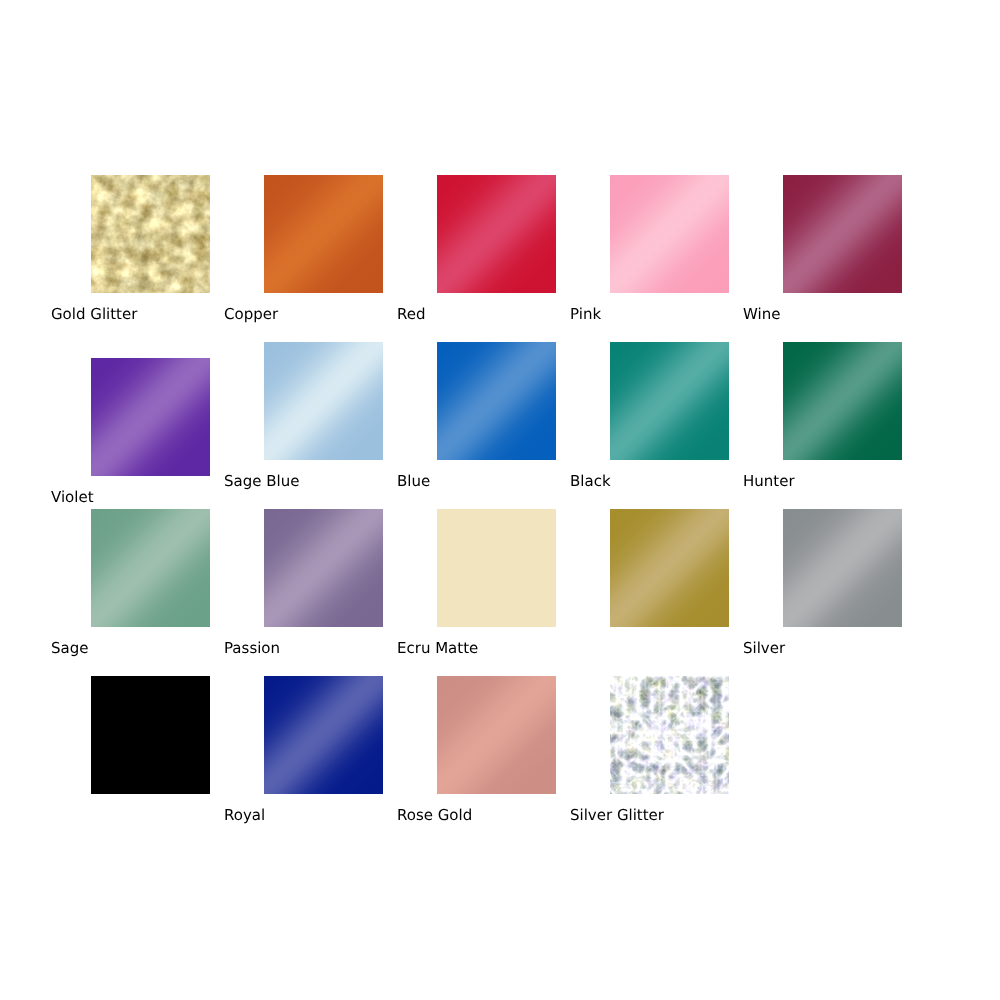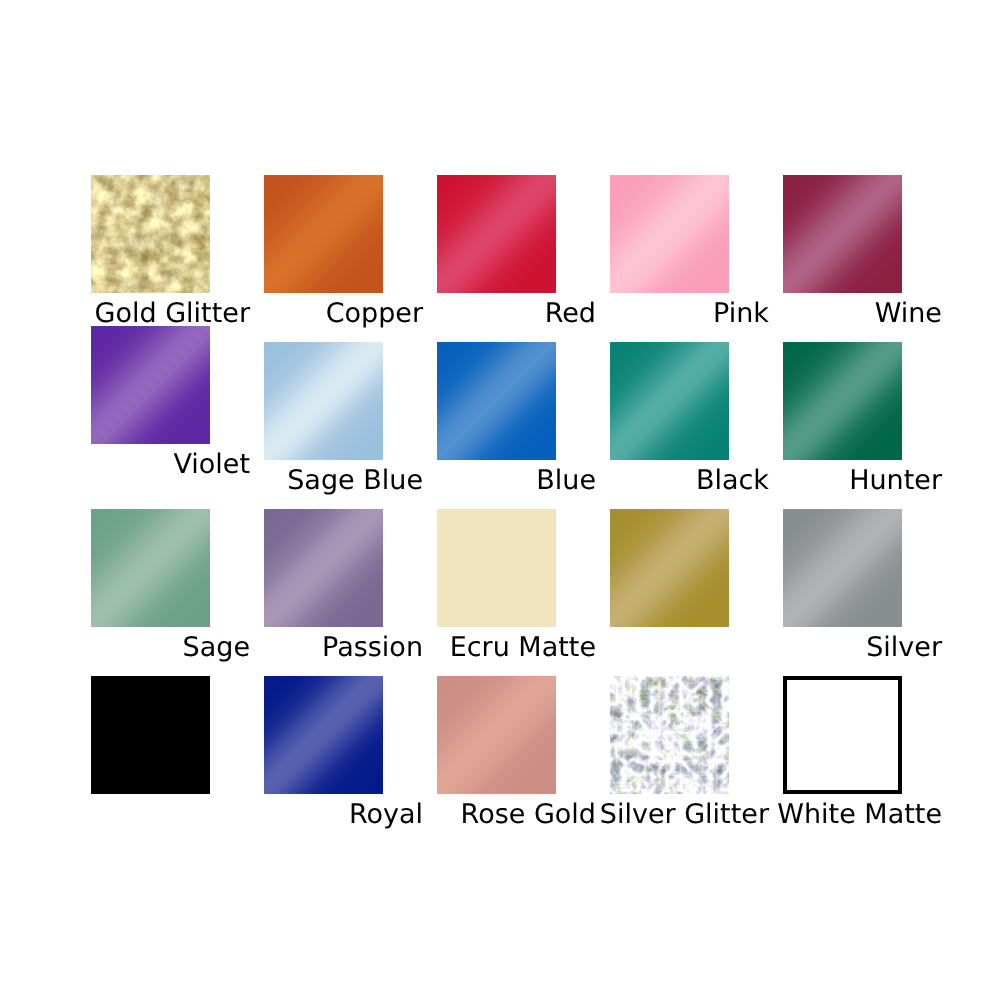--- a/index.html
+++ b/index.html
@@ -27,23 +27,23 @@
     height: 118px;
     box-sizing: border-box;
     overflow: hidden;
   }
   .swatch-chip > svg { display: block; }
   .swatch-label {
     position: absolute;
     left: -40px;
     top: 127px;
     width: 199px;
-    text-align: right;
+    text-align: left;
     font-family: "DejaVu Sans", sans-serif;
-    font-size: 27px;
+    font-size: 15px;
     line-height: 24px;
     color: #000000;
     white-space: nowrap;
     -webkit-font-smoothing: antialiased;
     text-rendering: geometricPrecision;
     will-change: transform;
     transform: translateZ(0);
   }
 </style>
 </head>
@@ -90,21 +90,21 @@
     <div class="swatch-label">Red</div>
   </div>
   <div class="swatch-cell" style="left:610px;top:175px">
     <div class="swatch-chip" style="background: linear-gradient(135deg, rgb(251, 158, 186) 0%, rgb(251, 158, 186) 4.17%, rgb(251, 159, 186) 8.33%, rgb(251, 159, 187) 12.5%, rgb(251, 161, 188) 16.67%, rgb(251, 163, 190) 20.83%, rgb(251, 167, 192) 25%, rgb(252, 172, 196) 29.17%, rgb(252, 179, 200) 33.33%, rgb(252, 186, 205) 37.5%, rgb(253, 192, 209) 41.67%, rgb(253, 195, 212) 45.83%, rgb(253, 196, 212) 50%, rgb(253, 192, 209) 54.17%, rgb(252, 186, 205) 58.33%, rgb(252, 178, 200) 62.5%, rgb(252, 171, 195) 66.67%, rgb(251, 165, 191) 70.83%, rgb(251, 162, 189) 75%, rgb(251, 160, 187) 79.17%, rgb(251, 159, 186) 83.33%, rgb(251, 158, 186) 87.5%, rgb(251, 158, 186) 91.67%, rgb(251, 158, 186) 95.83%, rgb(251, 158, 186) 100%);"></div>
     <div class="swatch-label">Pink</div>
   </div>
   <div class="swatch-cell" style="left:783px;top:175px">
     <div class="swatch-chip" style="background: linear-gradient(135deg, rgb(139, 32, 67) 0%, rgb(139, 32, 67) 4.17%, rgb(140, 33, 68) 8.33%, rgb(140, 34, 69) 12.5%, rgb(142, 37, 72) 16.67%, rgb(144, 41, 76) 20.83%, rgb(148, 48, 83) 25%, rgb(153, 58, 92) 29.17%, rgb(159, 69, 104) 33.33%, rgb(166, 82, 116) 37.5%, rgb(172, 92, 126) 41.67%, rgb(175, 99, 133) 45.83%, rgb(176, 99, 134) 50%, rgb(172, 93, 127) 54.17%, rgb(166, 81, 116) 58.33%, rgb(158, 68, 102) 62.5%, rgb(151, 55, 90) 66.67%, rgb(146, 45, 80) 70.83%, rgb(143, 39, 74) 75%, rgb(141, 35, 70) 79.17%, rgb(140, 33, 68) 83.33%, rgb(139, 32, 67) 87.5%, rgb(139, 32, 67) 91.67%, rgb(139, 32, 67) 95.83%, rgb(139, 32, 67) 100%);"></div>
     <div class="swatch-label">Wine</div>
   </div>
-  <div class="swatch-cell" style="left:91px;top:326px">
+  <div class="swatch-cell" style="left:91px;top:358px">
     <div class="swatch-chip" style="background: linear-gradient(135deg, rgb(94, 39, 163) 0%, rgb(94, 39, 163) 4.17%, rgb(95, 40, 163) 8.33%, rgb(96, 41, 164) 12.5%, rgb(98, 44, 165) 16.67%, rgb(101, 48, 167) 20.83%, rgb(107, 55, 169) 25%, rgb(115, 64, 173) 29.17%, rgb(124, 75, 178) 33.33%, rgb(133, 87, 183) 37.5%, rgb(142, 97, 187) 41.67%, rgb(147, 103, 190) 45.83%, rgb(148, 104, 190) 50%, rgb(143, 97, 187) 54.17%, rgb(133, 86, 183) 58.33%, rgb(122, 73, 177) 62.5%, rgb(112, 61, 172) 66.67%, rgb(104, 52, 168) 70.83%, rgb(99, 45, 166) 75%, rgb(96, 42, 164) 79.17%, rgb(95, 40, 163) 83.33%, rgb(94, 39, 163) 87.5%, rgb(94, 39, 163) 91.67%, rgb(94, 39, 163) 95.83%, rgb(94, 39, 163) 100%);"></div>
     <div class="swatch-label">Violet</div>
   </div>
   <div class="swatch-cell" style="left:264px;top:342px">
     <div class="swatch-chip" style="background: linear-gradient(135deg, rgb(155, 192, 222) 0%, rgb(155, 192, 222) 4.17%, rgb(156, 193, 222) 8.33%, rgb(157, 193, 223) 12.5%, rgb(160, 195, 223) 16.67%, rgb(164, 198, 225) 20.83%, rgb(170, 202, 227) 25%, rgb(179, 208, 230) 29.17%, rgb(189, 215, 233) 33.33%, rgb(200, 223, 237) 37.5%, rgb(210, 229, 240) 41.67%, rgb(216, 233, 242) 45.83%, rgb(217, 234, 242) 50%, rgb(211, 230, 240) 54.17%, rgb(200, 223, 237) 58.33%, rgb(187, 214, 232) 62.5%, rgb(176, 206, 229) 66.67%, rgb(167, 200, 226) 70.83%, rgb(161, 196, 224) 75%, rgb(158, 194, 223) 79.17%, rgb(156, 193, 222) 83.33%, rgb(155, 192, 222) 87.5%, rgb(155, 192, 222) 91.67%, rgb(155, 192, 222) 95.83%, rgb(155, 192, 222) 100%);"></div>
     <div class="swatch-label">Sage Blue</div>
   </div>
   <div class="swatch-cell" style="left:437px;top:342px">
     <div class="swatch-chip" style="background: linear-gradient(135deg, rgb(5, 95, 188) 0%, rgb(5, 95, 188) 4.17%, rgb(6, 96, 188) 8.33%, rgb(8, 97, 189) 12.5%, rgb(11, 99, 189) 16.67%, rgb(16, 102, 191) 20.83%, rgb(24, 107, 193) 25%, rgb(35, 114, 195) 29.17%, rgb(48, 122, 198) 33.33%, rgb(62, 131, 202) 37.5%, rgb(74, 138, 205) 41.67%, rgb(82, 143, 207) 45.83%, rgb(82, 144, 207) 50%, rgb(75, 139, 205) 54.17%, rgb(62, 131, 202) 58.33%, rgb(46, 121, 198) 62.5%, rgb(31, 111, 194) 66.67%, rgb(20, 104, 192) 70.83%, rgb(13, 100, 190) 75%, rgb(8, 97, 189) 79.17%, rgb(6, 96, 188) 83.33%, rgb(6, 95, 188) 87.5%, rgb(5, 95, 188) 91.67%, rgb(5, 95, 188) 95.83%, rgb(5, 95, 188) 100%);"></div>
     <div class="swatch-label">Blue</div>
@@ -148,17 +148,13 @@
     <div class="swatch-label">Rose Gold</div>
   </div>
   <div class="swatch-cell" style="left:610px;top:676px">
     <div class="swatch-chip">
       <svg width="119" height="118" viewBox="0 0 119 118">
           <rect x="0" y="0" width="119" height="118" filter="url(#glitter-silver-texture)"></rect>
         </svg>
     </div>
     <div class="swatch-label">Silver Glitter</div>
   </div>
-  <div class="swatch-cell" style="left:783px;top:676px">
-    <div class="swatch-chip" style="background: rgb(255, 255, 255); border: 4.5px solid rgb(0, 0, 0);"></div>
-    <div class="swatch-label">White Matte</div>
-  </div>
 </div>
 
 </body></html>

